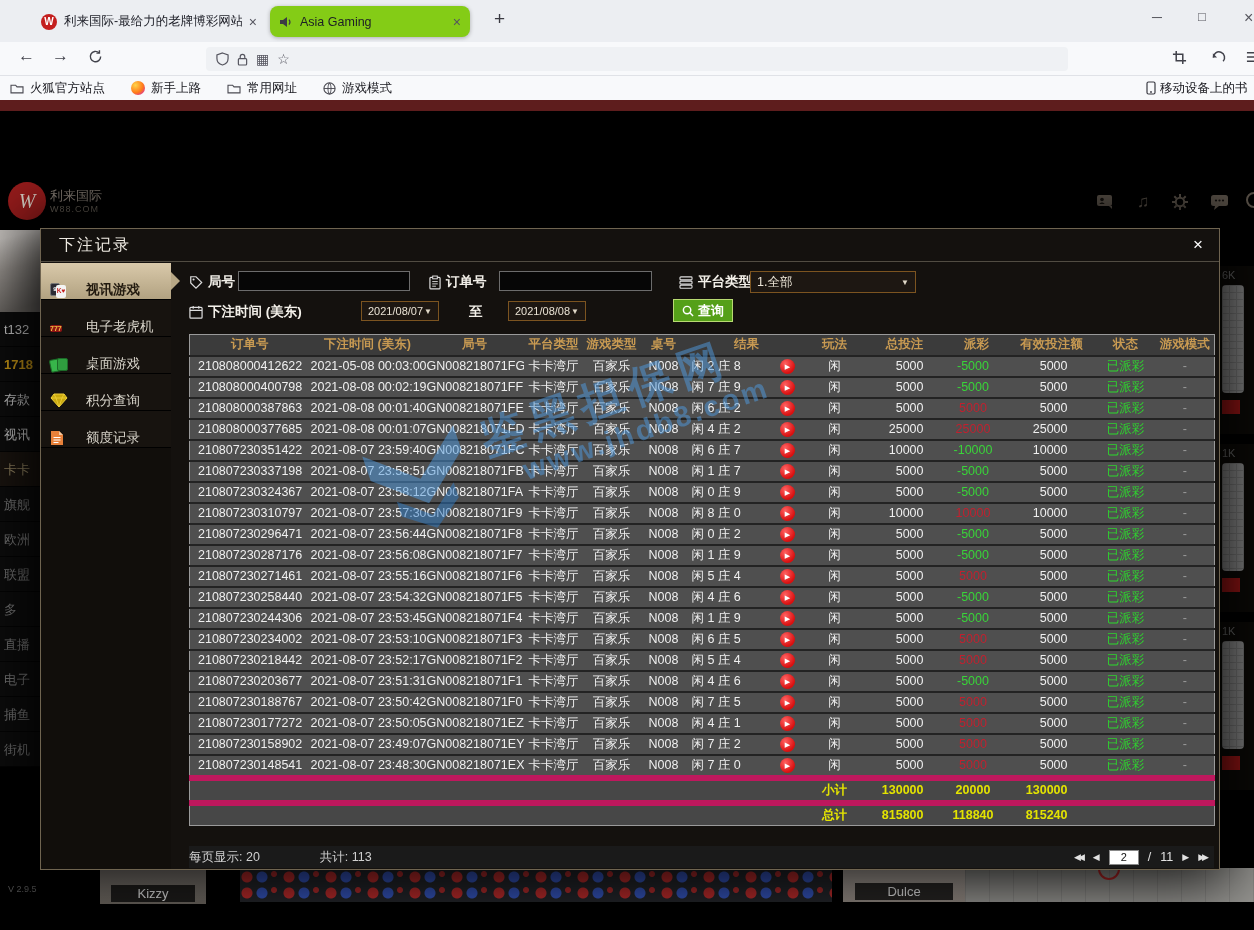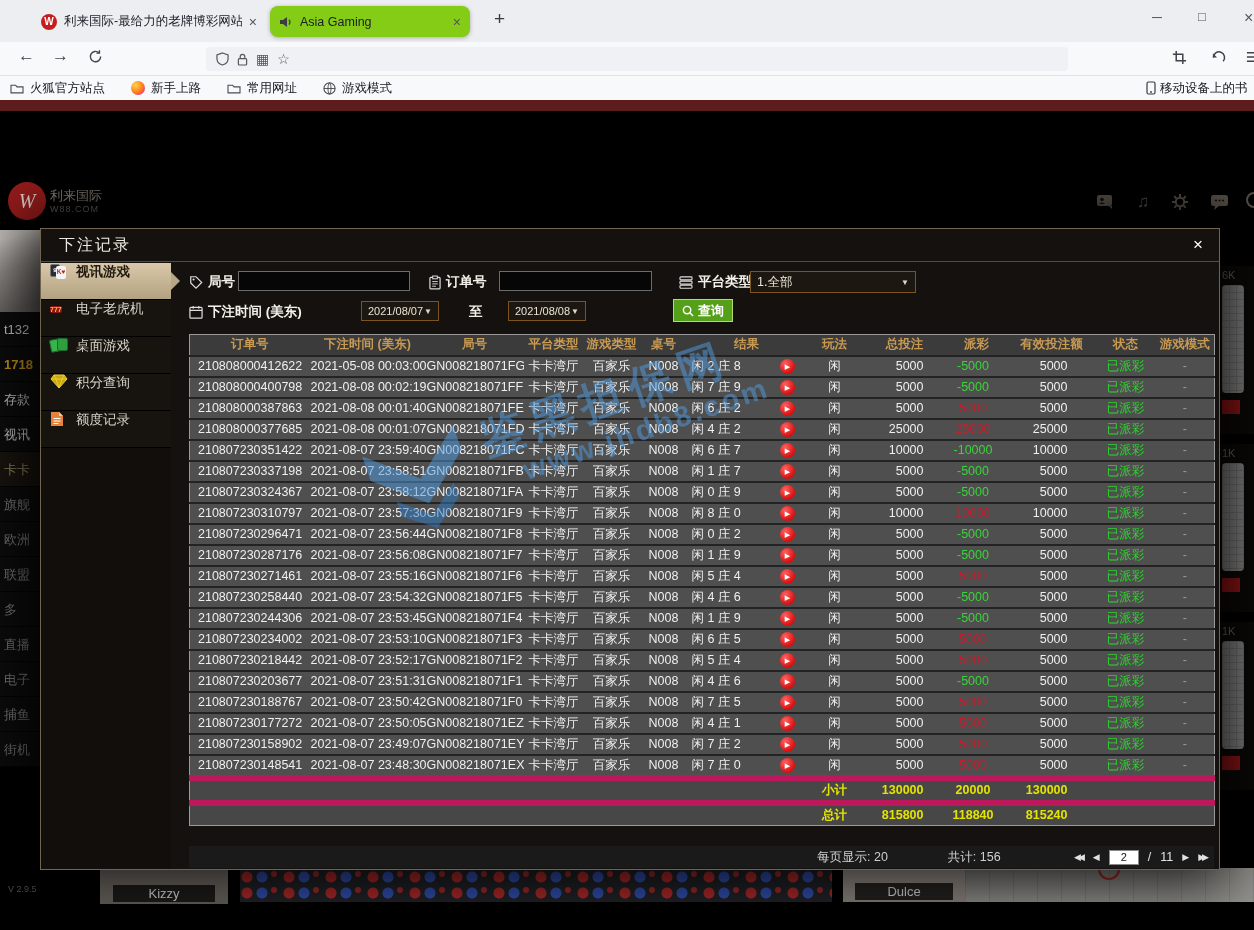--- a/index.html
+++ b/index.html
@@ -42,34 +42,34 @@
   .ln-item.gold{color:#d4a017;font-weight:700}
   .ln-item.tan{color:#9a8a66;background:#1b1510}
   .rtiles{position:absolute;left:1218px;top:266px;width:36px}
   .rtile{width:36px;height:168px;margin-bottom:10px;background:#0c0a07;border-left:1px solid #453b2c;padding:3px 0 0 3px}
   .rtile-label{color:#6e6e6e;font-size:11px;height:16px}
   .rtile-road{width:22px;height:108px;background:#8f8f8f;border-radius:4px;background-image:linear-gradient(#7b7b7b 1px,transparent 1px),linear-gradient(90deg,#7b7b7b 1px,transparent 1px);background-size:7px 7px}
   .rtile-badge{margin-top:7px;width:18px;height:14px;background:#9c1616}
   .dealer{position:absolute;height:36px;overflow:hidden}
   .dealer .photo{position:absolute;inset:0}
   .dealer .nm{position:absolute;left:10%;right:10%;bottom:2px;background:rgba(8,8,8,.78);color:#ececec;font-size:13px;text-align:center;padding:1px 0}
-  .d-kizzy{left:100px;top:868px;width:128px}.d-kizzy .photo{background:linear-gradient(#8d8781,#6f6962)}
+  .d-kizzy{left:100px;top:868px;width:106px}.d-kizzy .photo{background:linear-gradient(#8d8781,#6f6962)}
   .d-dulce{left:843px;top:868px;width:122px;height:34px}.d-dulce .photo{background:linear-gradient(#b9b0a9,#958c85)}
   .roadstrip{position:absolute;left:240px;top:868px;width:592px;height:34px;background:#24262b;overflow:hidden}
   .dotrow{height:15px;margin-top:1px;background-image:radial-gradient(circle at 7px 8px,rgba(205,45,45,.92) 5px,transparent 6px),radial-gradient(circle at 22px 8px,rgba(55,90,205,.92) 5px,transparent 6px),radial-gradient(circle at 34px 5px,rgba(205,45,45,.85) 2.5px,transparent 3.5px);background-size:42px 15px}
   .graypanel{position:absolute;left:965px;top:868px;width:289px;height:34px;background:#9a9995;background-image:linear-gradient(90deg,rgba(0,0,0,.09) 1px,transparent 1px);background-size:24px 100%}
   .redcircle{position:absolute;left:1098px;top:858px;width:22px;height:22px;border:2px solid #c22727;border-radius:50%;z-index:5}
   .version{position:absolute;left:8px;top:884px;color:#565656;font-size:9px}
 
   
   .modal{position:absolute;left:40px;top:228px;width:1180px;height:642px;background:#14110e;border:1px solid #6f6450;box-shadow:0 0 60px 14px rgba(0,0,0,.9);z-index:20}
   .m-title{height:33px;border-bottom:1px solid #514c42;display:flex;align-items:center;padding-left:18px;color:#ece8e0;font-size:16px;letter-spacing:2px}
   .m-close{position:absolute;right:10px;top:5px;width:22px;height:22px;color:#fff;font-size:17px;text-align:center;line-height:22px}
   .m-side{position:absolute;left:0;top:34px;width:130px;bottom:0;background:#110e0b}
-  .s-item{height:37px;display:flex;align-items:flex-start;gap:7px;padding-left:9px;color:#d8d4ca;font-size:13.5px;background:#17130f;border-bottom:1px solid #000;position:relative}
+  .s-item{height:37px;display:flex;align-items:flex-end;gap:17px;padding-left:9px;color:#d8d4ca;font-size:13.5px;background:#17130f;border-bottom:1px solid #000;position:relative}
   .s-item.active{background:linear-gradient(#d9c9aa,#b2a281);color:#231b10;font-weight:700}
   .s-item.active::after{content:"";position:absolute;right:-9px;top:50%;margin-top:-9px;border-left:9px solid #b7a785;border-top:9px solid transparent;border-bottom:9px solid transparent}
   .sicon{width:19px;height:17px;position:relative;flex:none}
   .card-b{position:absolute;left:0;top:1px;width:10px;height:13px;background:#2b2b33;border:1px solid #777;border-radius:2px;color:#fff;font-size:6px;line-height:11px;text-align:center}
   .card-f{position:absolute;left:6px;top:3px;width:10px;height:13px;background:#f4f4f4;border-radius:2px;color:#c41f1f;font-size:6.5px;font-weight:700;line-height:12px;text-align:center}
   .slot7{width:18px;height:13px;background:#8e1414;border-radius:2px;color:#f0c040;font-size:7px;font-weight:700;text-align:center;line-height:13px;margin-top:2px}
   .gcards{position:relative;width:19px;height:16px}
   .gcards i{position:absolute;width:11px;height:13px;background:#2f9e3f;border-radius:2px;border:1px solid #1c6b28}
   .gcards i:first-child{left:0;top:2px;transform:rotate(-12deg);background:#37b54a}
   .gcards i:last-child{left:7px;top:1px}
@@ -93,21 +93,21 @@
   .c-bet{text-align:right !important;padding-right:22px}
   .c-payout{text-align:right;padding-right:8px}
   .c-valid{text-align:right !important;padding-right:28px}
   .win{color:var(--win-red,#c0212f)}
   .lose{color:var(--lose-green,#39d439)}
   .c-status{color:var(--status-green,#2ed42e)}
   .c-mode{color:#9a9a9a}
   .playbtn{display:inline-block;width:15px;height:15px;border-radius:50%;background:radial-gradient(circle at 35% 30%,#ff6060,#d90f0f 70%);color:#fff;font-size:7px;line-height:15px;text-align:center;cursor:pointer}
 
   .m-pager{position:absolute;left:148px;top:617px;width:1025px;height:22px;background:#1a1a1a;display:flex;align-items:center;color:#cfcfcf;font-size:12.5px}
-  .pp{margin-left:628px}.tt{margin-left:60px}
+  .pp{}.tt{margin-left:60px}
   .pgctl{margin-left:auto;display:flex;align-items:center;gap:9px;margin-right:6px;color:#e2e2e2}
   .pgarrow{font-size:9px;cursor:pointer}
   .pgarrow.dbl{letter-spacing:-3px;margin-right:2px}
   .pginput{width:30px;height:15px;background:#fff;color:#111;font-size:11px;text-align:center;border:1px solid #888;padding:0}
 
   .wm{position:absolute;left:318px;top:152px;display:flex;align-items:center;gap:16px;transform:rotate(-19deg);opacity:.5;pointer-events:none;z-index:6}
   .wm-txt div:first-child{color:#4f9be0;font-size:44px;font-weight:700;letter-spacing:8px;line-height:1}
   .wm-txt div:last-child{color:#4f9be0;font-size:29px;font-weight:700;letter-spacing:3px;margin:4px 0 0 30px}
 </style>
 </head>
@@ -835,21 +835,21 @@
             <td class="c-payout">118840</td>
             <td class="c-valid">815240</td>
             <td colspan="2"></td>
           </tr>
         </tfoot>
       </table>
     </div>
 
     <div class="m-pager">
       <span class="pp">每页显示: 20</span>
-      <span class="tt">共计: 156</span>
+      <span class="tt">共计: 113</span>
       <span class="pgctl">
         <span class="pgarrow dbl">◀◀</span>
         <span class="pgarrow">◀</span>
         <input class="pginput" value="2" style="">
         <span>/</span>
         <span>11</span>
         <span class="pgarrow">▶</span>
         <span class="pgarrow dbl">▶▶</span>
       </span>
     </div>

